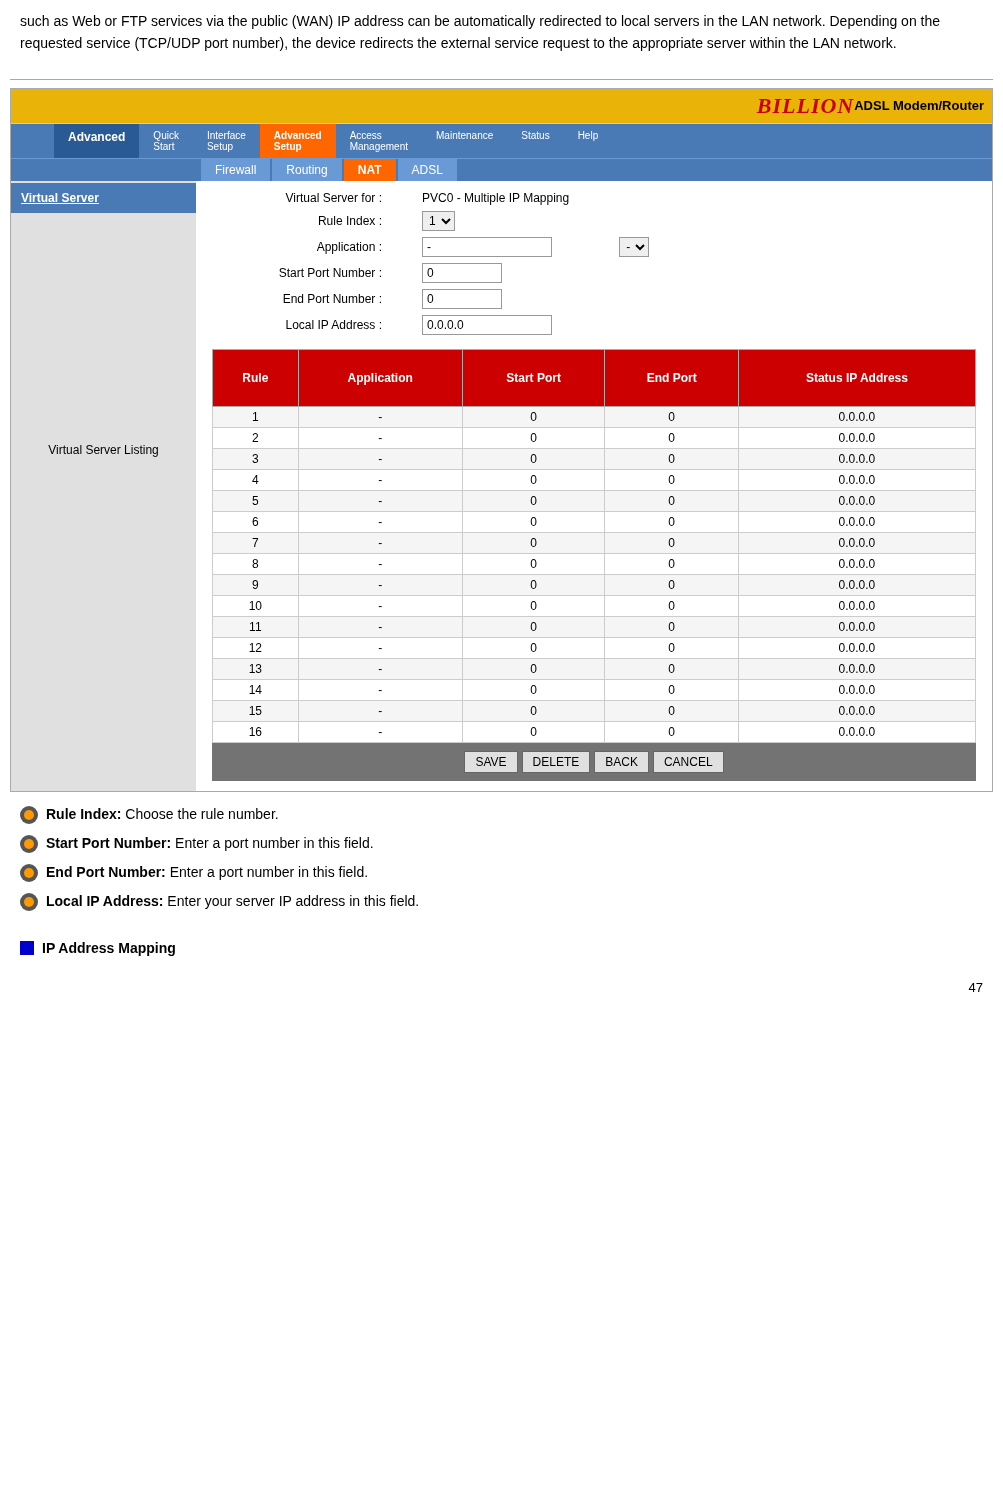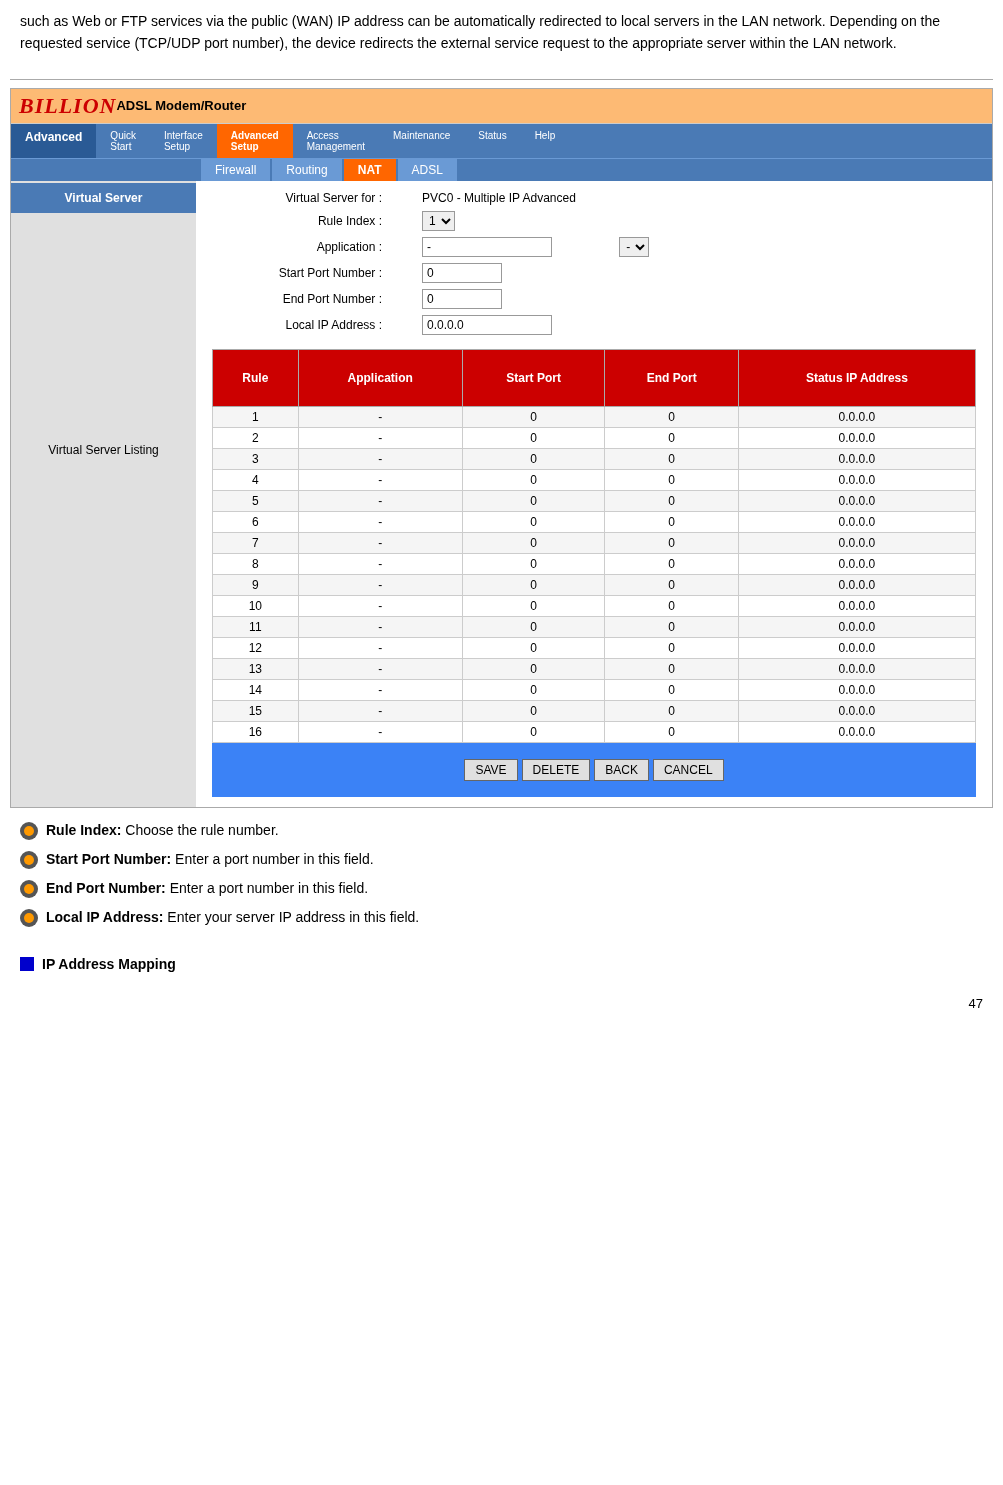--- a/index.html
+++ b/index.html
@@ -17,25 +17,25 @@
       color: #000;
     }
 
     .router-ui {
       border: 1px solid #aaa;
       margin: 0 10px;
     }
 
     
     .router-header {
-      background: #fdba74;
+      background: #eab308;
       padding: 4px 8px;
       display: flex;
       align-items: center;
-      justify-content: flex-start;
+      justify-content: flex-end;
       border-bottom: 1px solid #ccc;
     }
     .billion-logo {
       font-size: 22px;
       font-weight: bold;
       font-style: italic;
       color: #cc0000;
       font-family: 'Times New Roman', serif;
       letter-spacing: 1px;
     }
@@ -43,20 +43,21 @@
       font-size: 13px;
       font-weight: bold;
       color: #000;
     }
 
     
     .nav-bar {
       background: #4a7ab5;
       display: flex;
       align-items: stretch;
+      padding-left: 43px;
     }
     .nav-item {
       padding: 6px 14px;
       color: #fff;
       font-size: 10px;
       text-align: left;
       cursor: pointer;
       white-space: nowrap;
     }
     .nav-item.active {
@@ -108,21 +109,22 @@
       flex-shrink: 0;
     }
     .sidebar-item {
       padding: 8px 10px;
       font-size: 12px;
       font-weight: bold;
       color: #fff;
       background: #4a7ab5;
       margin: 2px 0;
       cursor: pointer;
-      text-align: center;
+      text-align: left;
+      text-decoration: underline;
     }
     .sidebar-item.active {
       background: #4a7ab5;
     }
     .sidebar-section-label {
       padding: 8px 10px;
       font-size: 11px;
       font-weight: bold;
       color: #000;
       text-align: center;
@@ -194,22 +196,22 @@
       text-align: center;
       font-size: 12px;
       background: #fff;
     }
     .listing-table tr:nth-child(odd) td {
       background: #f5f5f5;
     }
 
     
     .button-bar {
-      background: #3b82f6;
-      padding: 16px;
+      background: #737373;
+      padding: 8px;
       display: flex;
       justify-content: center;
       gap: 4px;
     }
     .btn {
       padding: 3px 10px;
       font-size: 12px;
       border: 1px solid #666;
       background: #e0e0e0;
       cursor: pointer;
@@ -318,21 +320,21 @@
       <div class="sidebar-item active">Virtual Server</div>
       <div style="height: 220px;"></div>
       <div class="sidebar-section-label" style="font-weight:normal; color:#000; font-size:12px;">Virtual Server Listing</div>
     </div>
 
     <div class="content">
 
       <div class="form-section">
         <div class="form-row">
           <div class="form-label">Virtual Server for :</div>
-          <div class="form-value">PVC0 - Multiple IP Advanced</div>
+          <div class="form-value">PVC0 - Multiple IP Mapping</div>
         </div>
         <div class="form-row">
           <div class="form-label">Rule Index :</div>
           <select class="form-select">
             <option>1</option>
           </select>
         </div>
         <div class="form-row">
           <div class="form-label">Application :</div>
           <input type="text" class="form-input form-input-wide" value="-" style="">

